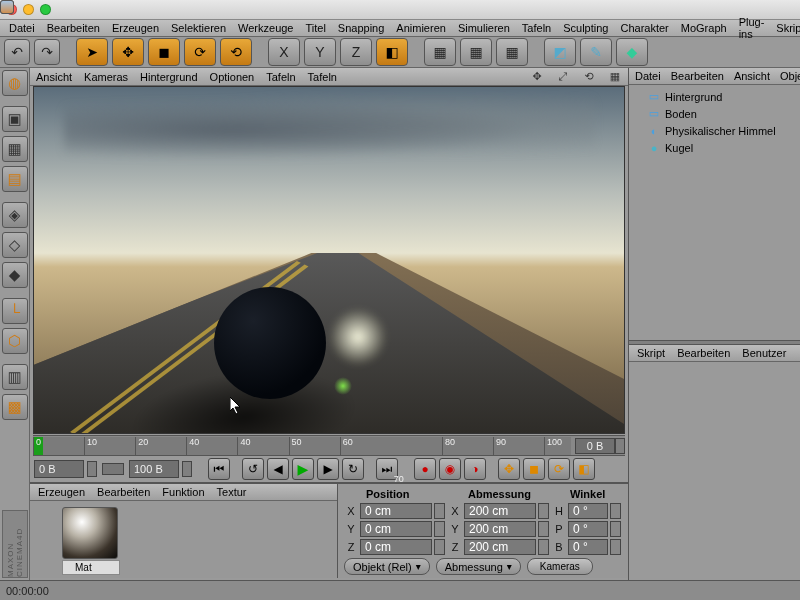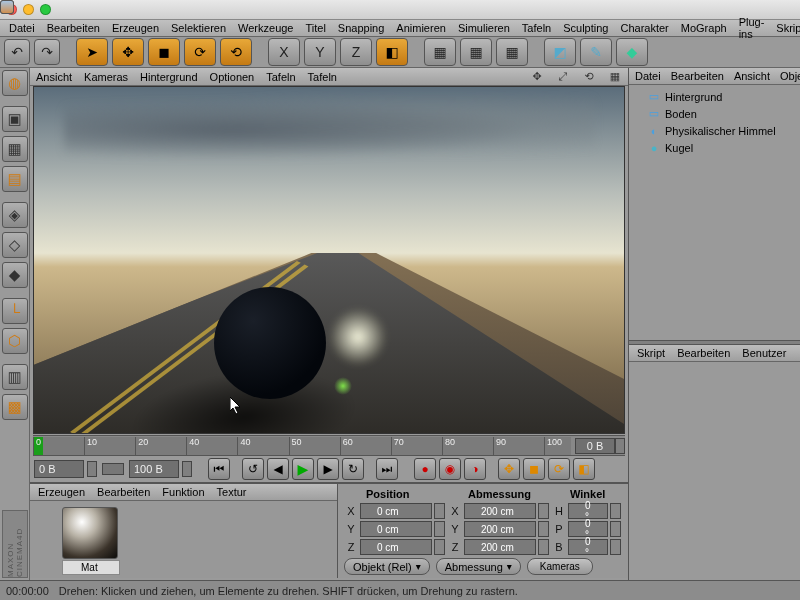--- a/index.html
+++ b/index.html
@@ -66,27 +66,27 @@
 .pbtn.play { color:#0a0; font-size:14px; }
 .pbtn.red { color:#c00; }
 
 
 .bottom { display:flex; height:95px; border-top:1px solid #555; }
 .matpanel { width:308px; background:#989898; border-right:1px solid #555; }
 .panelmenu { height:17px; background:linear-gradient(#bcbcbc,#9f9f9f); display:flex; align-items:center; gap:12px; padding:0 8px; border-bottom:1px solid #666; }
 .panelmenu span { font-size:11px; }
 .matslot { margin:6px; width:58px; }
 .matball { width:56px; height:52px; border:1px solid #555; background: radial-gradient(circle at 35% 28%, #fff, #b8b2a6 30%, #3b332a 70%, #0d0c0a); border-radius:3px;}
-.matlabel { background:#dedede; border:1px solid #888; font-size:10px; padding:1px 18px; margin-top:1px; }
+.matlabel { background:#dedede; border:1px solid #888; font-size:10px; padding:1px 12px; margin-top:1px; }
 
 .coordpanel { flex:1; background:#989898; padding:4px 6px; }
 .coordhead { display:grid; grid-template-columns: 16px 80px 16px 80px 16px 40px; gap:3px; font-size:11px; font-weight:bold; margin-bottom:3px; padding-left:3px;}
 .coordrow { display:grid; grid-template-columns: 14px 72px 12px 14px 72px 12px 14px 40px 12px; gap:2px; margin-bottom:2px; align-items:center;}
 .axislbl { text-align:center; font-size:11px; color:#111; }
-.cfield { height:16px; background:#7a7a7a; border:1px solid #444; color:#fff; padding:0 16px; display:flex; align-items:center; font-size:10px;}
+.cfield { height:16px; background:#7a7a7a; border:1px solid #444; color:#fff; padding:0 4px; display:flex; align-items:center; font-size:12px;}
 .cstep { width:11px; height:16px; background:#888; border:1px solid #444;}
 .coordbtns { display:flex; gap:6px; margin-top:3px;}
 .dropdown { height:17px; background:linear-gradient(#b5b5b5,#8f8f8f); border:1px solid #555; border-radius:8px; padding:0 8px; display:flex; align-items:center; font-size:10px; gap:4px;}
 .applybtn { height:17px; background:linear-gradient(#c2c2c2,#969696); border:1px solid #555; border-radius:8px; padding:0 12px; display:flex; align-items:center; font-size:10px;}
 
 
 .right { background:#9a9a9a; border-left:1px solid #555; display:flex; flex-direction:column; }
 .rightmenu { height:17px; background:linear-gradient(#bcbcbc,#9f9f9f); display:flex; align-items:center; gap:10px; padding:0 6px; border-bottom:1px solid #666; }
 .objtree { flex:0 0 253px; padding:3px 0; }
 .objrow { display:flex; align-items:center; height:17px; padding: 0 4px; gap:4px; }
@@ -203,21 +203,21 @@
     <div class="timeline">
       <div class="track" id="tltrack">
         <div class="playhead"></div>
       <div class="tick" style="left: 0%;">0</div>
           <div class="tick" style="left: 9.5%;">10</div>
           <div class="tick" style="left: 19%;">20</div>
           <div class="tick" style="left: 28.5%;">40</div>
           <div class="tick" style="left: 38%;">40</div>
           <div class="tick" style="left: 47.5%;">50</div>
           <div class="tick" style="left: 57%;">60</div>
-          <div class="tick" style="left: 66.5%;">70</div>
+          <div class="tick" style="left: 66.5%; margin-top: 37px;">70</div>
           <div class="tick" style="left: 76%;">80</div>
           <div class="tick" style="left: 85.5%;">90</div>
           <div class="tick" style="left: 95%;">100</div>
         </div>
       <div class="tlfield">0 B</div>
       <div class="stepper"></div>
     </div>
 
     <div class="playbar">
       <div class="pfield">0 B</div>
@@ -350,14 +350,13 @@
       <span>Skript</span>
       <span>Bearbeiten</span>
       <span>Benutzer</span>
     </div>
     <div style="flex:1"></div>
   </div>
 </div>
 
 <div class="statusbar">
   <span>00:00:00</span>
-  <span>Drehen: Klicken und ziehen, um Elemente zu drehen. SHIFT drücken, um Drehung zu rastern.</span>
 </div>
 
 </body></html>

